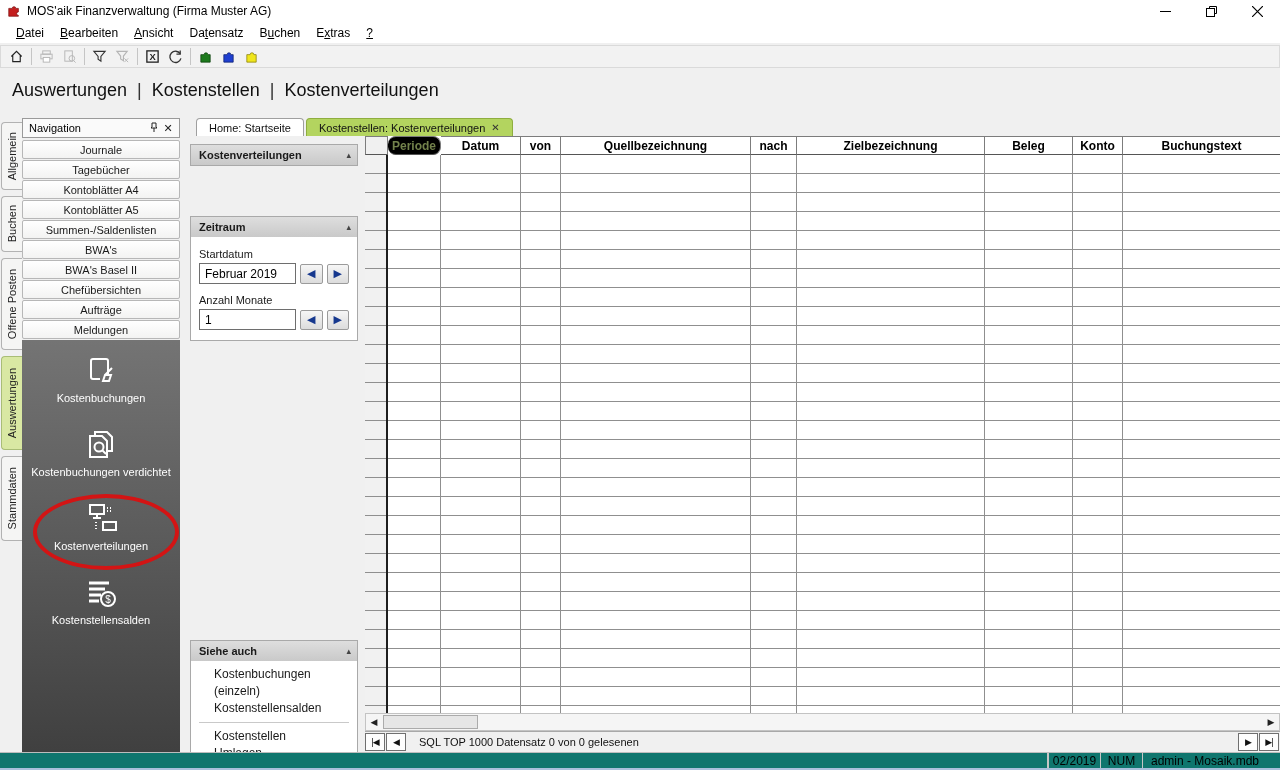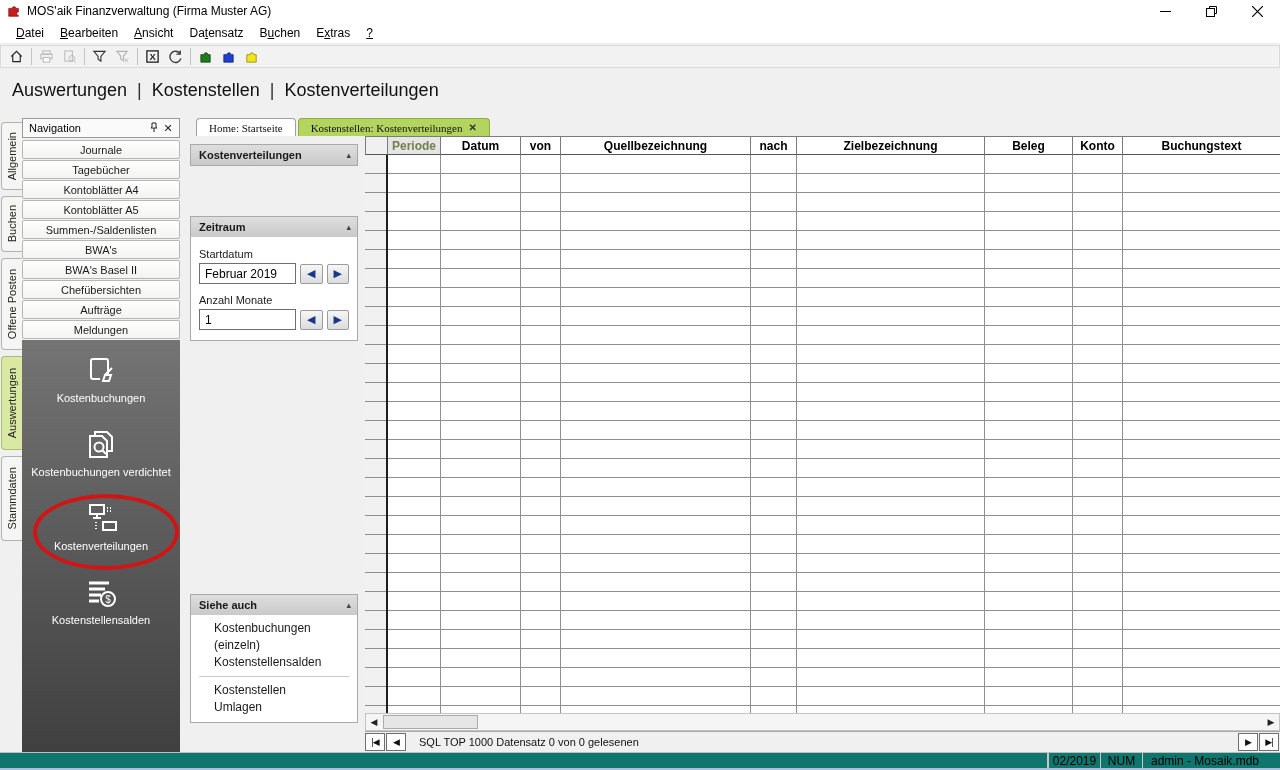--- a/index.html
+++ b/index.html
@@ -58,31 +58,31 @@
   .plink .spacer { flex:1; }
   .kbd { font-size:11px; color:#333; background:#ececec; border-radius:2px; padding:0 4px; }
   .flabel { font-size:11px; color:#1a1a1a; margin:6px 0 3px 0; }
   .frow { display:flex; align-items:center; }
   .ftext { width:97px; height:21px; border:1px solid #6e6e6e; font-family:"Liberation Sans",sans-serif; font-size:12px; padding:0 5px; background:#fff; }
   .stepbtn { width:23px; height:20px; margin-left:4px; background:linear-gradient(#f6f6f6,#dcdcdc); border:1px solid #9b9b9b; border-radius:2px; display:flex; align-items:center; justify-content:center; color:#16388e; font-size:11px; }
   .seealso-sep { height:1px; background:#c9c9c9; margin:5px 0; }
   .plink2 { font-size:12px; color:#1a1a1a; line-height:17px;margin-left:15px; }
 
   
-  .tabstrip { position:absolute; left:196px; top:117px; height:19px; display:flex; align-items:flex-end;font-family:Liberation Serif, serif; }
+  .tabstrip { position:absolute; left:196px; top:117px; height:19px; display:flex; align-items:flex-end; }
   .dtab { height:18px; display:flex; align-items:center; padding:0 12px; font-size:11px; border:1px solid #9f9f9f; border-bottom:none; border-radius:4px 4px 0 0; background:#fff; margin-right:2px; color:#111; }
   .dtab.active { background:#b3d45f; border-color:#8fae3f; }
   .dtab .closex { margin-left:6px; font-weight:bold; font-size:10px; color:#333; }
 
   
   .grid { position:absolute; left:365px; top:136px; width:915px; height:577px; background:#fff; }
   .ghead { display:flex; height:19px; }
   .gh { border-top:1px solid #7c7c7c; border-right:1px solid #7c7c7c; border-bottom:1px solid #555; background:#fff; font-weight:bold; font-size:12px; display:flex; align-items:center; justify-content:center; }
   .gh.sel { background:#f0f0f0; border-left:1px solid #7c7c7c; }
-  .gh.sorted { background:#e5e5e5; color:#72814b; }
+  .gh.sorted { background:#000000; color:#72814b;border-radius:8px; }
   .gbody { display:flex; height:558px; }
   .gcol { border-right:1px solid #8f8f8f; background-image:repeating-linear-gradient(to bottom,#ffffff 0px,#ffffff 18px,#8f8f8f 18px,#8f8f8f 19px); }
   .gcol.sel { background-image:repeating-linear-gradient(to bottom,#f1f1f1 0px,#f1f1f1 18px,#8f8f8f 18px,#8f8f8f 19px); border-right:2px solid #1f1f1f; }
   .c-sel{width:23px} .c0{width:53px} .c1{width:80px} .c2{width:40px} .c3{width:190px} .c4{width:46px} .c5{width:188px} .c6{width:88px} .c7{width:50px} .c8{flex:1; border-right:none;}
 
   
   .hscroll { position:absolute; left:365px; top:713px; width:915px; height:18px; background:#f5f5f5; border:1px solid #c3c3c3; display:flex; align-items:center; }
   .sarrow { width:16px; height:16px; display:flex; align-items:center; justify-content:center; font-size:9px; color:#222; }
   .sthumb { width:95px; height:14px; background:#e6e6e6; border:1px solid #ababab; margin-left:1px; }
   .hscroll .track { flex:1; }
@@ -334,21 +334,21 @@
     </div>
     <div class="flabel" style="margin-top:10px;">Anzahl Monate</div>
     <div class="frow" style="margin-bottom:4px;">
       <input class="ftext" value="1" style="">
       <span class="stepbtn">◀</span>
       <span class="stepbtn">▶</span>
     </div>
   </div>
 </div>
 
-<div class="box" style="top:594px;">
+<div class="box" style="top:640px;">
   <div class="boxhead">
     <span>Siehe auch</span>
       <span class="spacer"></span>
     <span class="collapse">▴</span>
   </div>
   <div class="boxbody">
     <div class="plink2">Kostenbuchungen (einzeln)</div>
     <div class="plink2">Kostenstellensalden</div>
     <div class="seealso-sep"></div>
     <div class="plink2">Kostenstellen</div>

